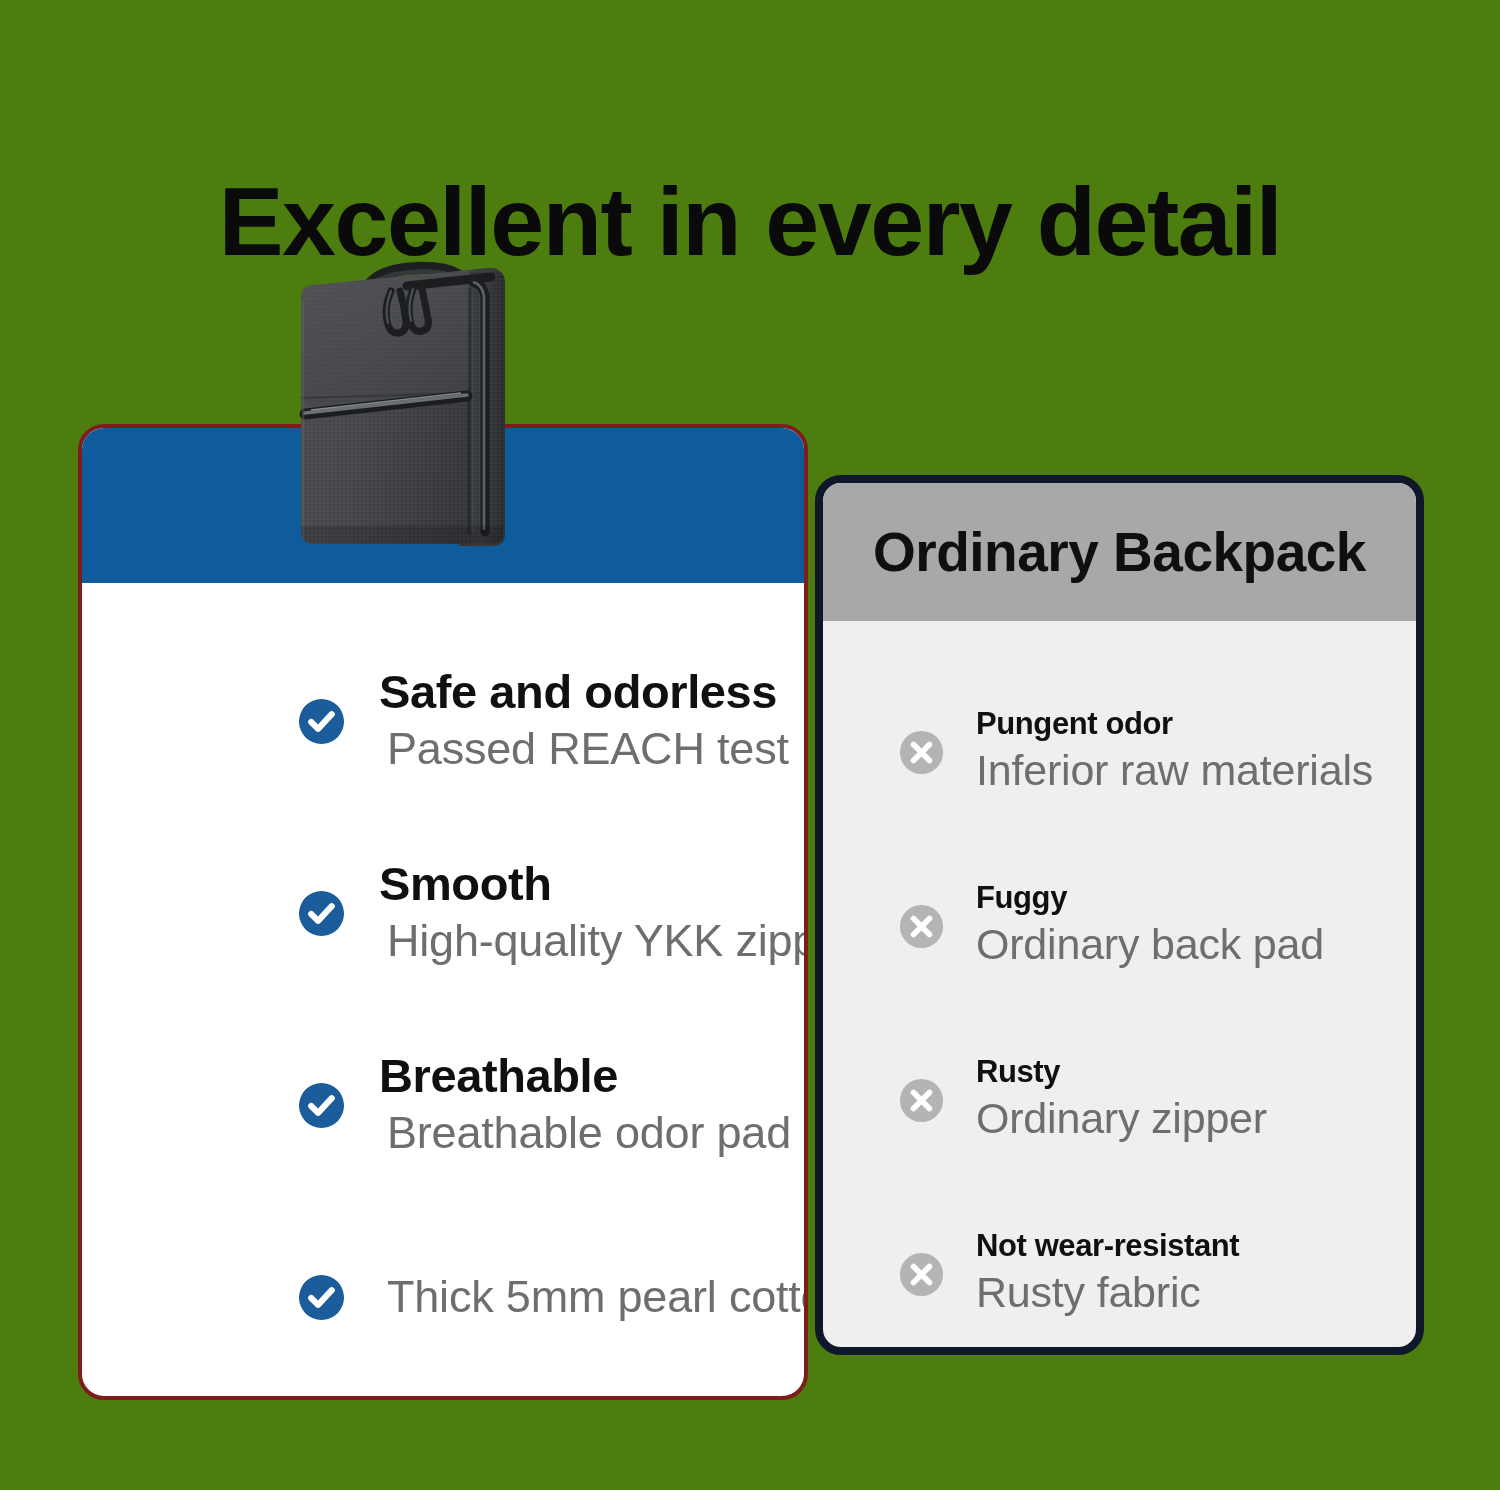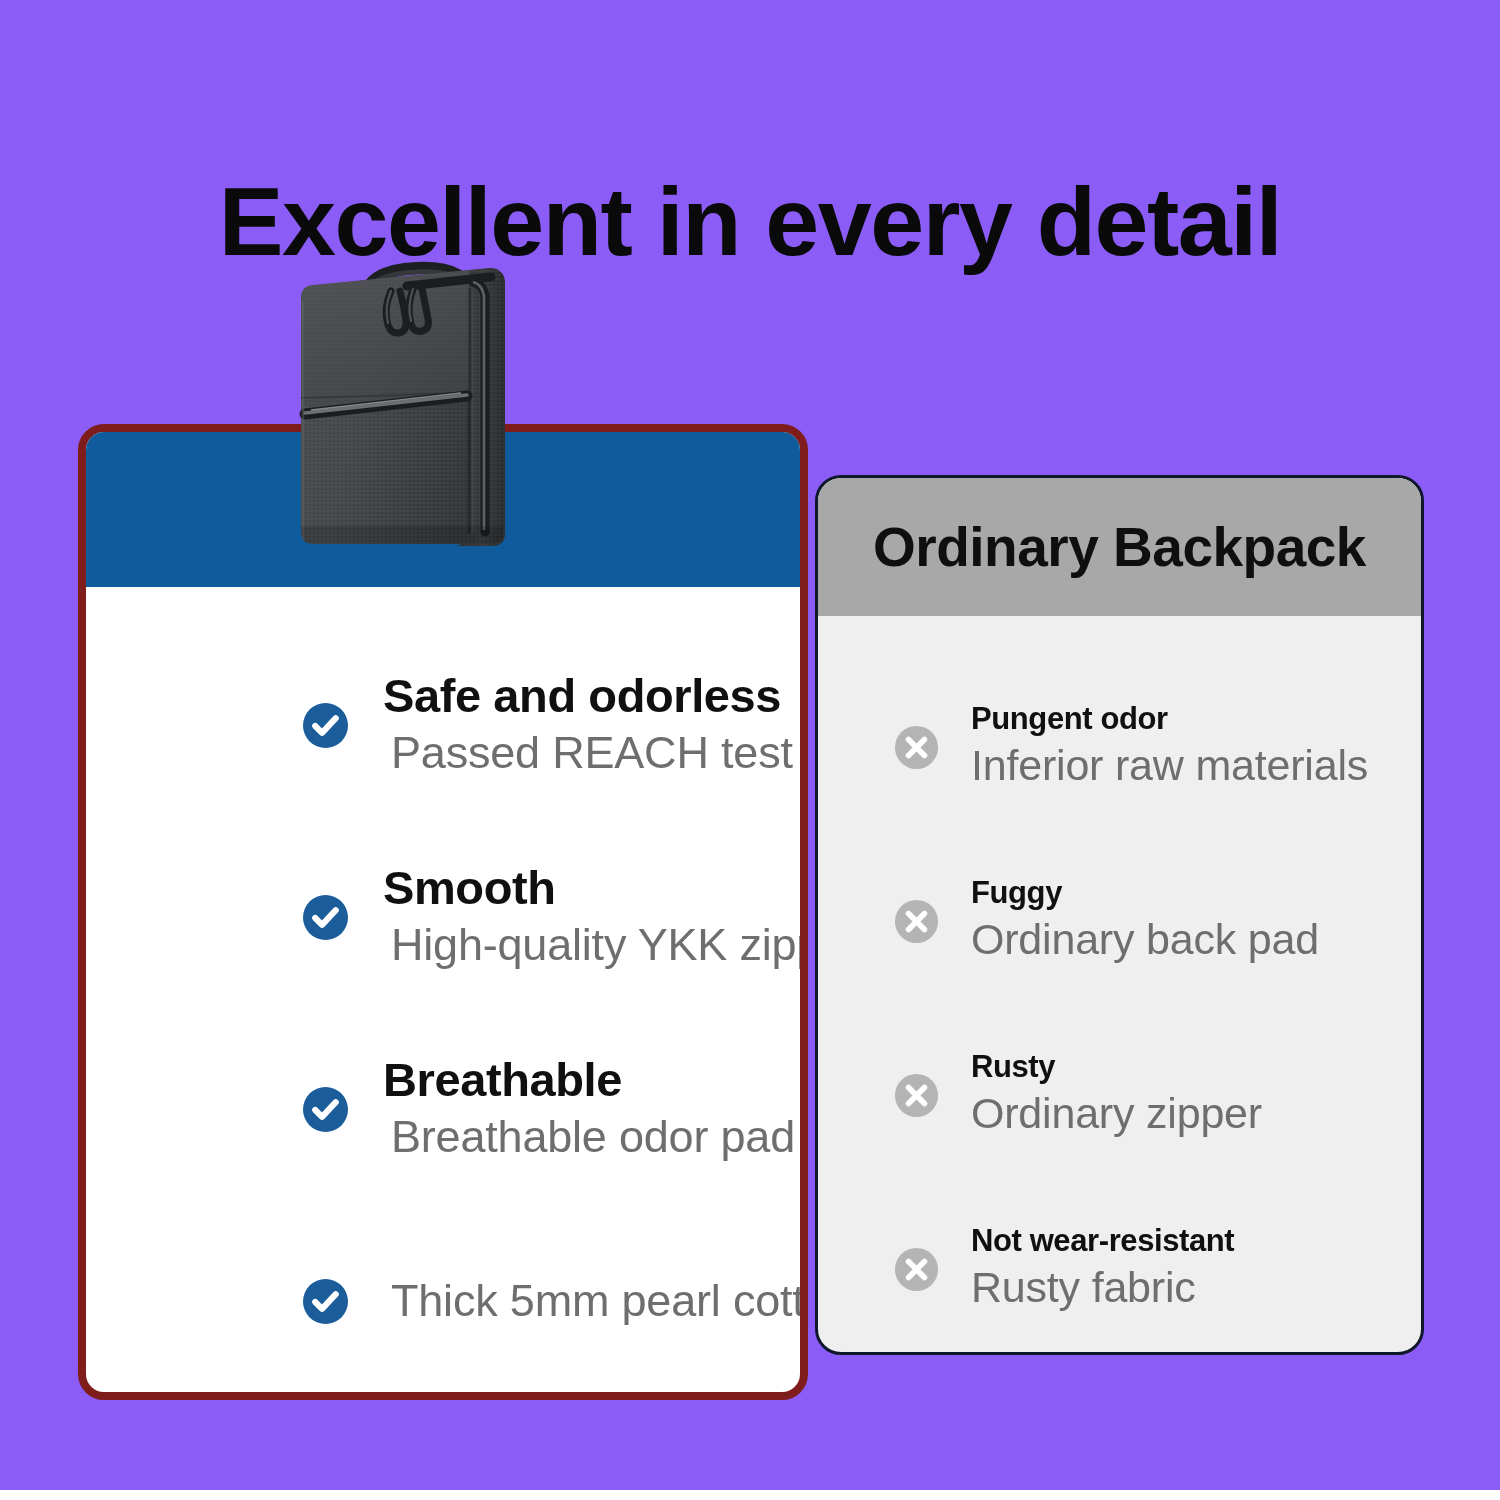--- a/index.html
+++ b/index.html
@@ -13,21 +13,21 @@
     height: 1500px;
     overflow: hidden;
     font-family: "Liberation Sans", sans-serif;
     -webkit-font-smoothing: antialiased;
   }
 
   .stage {
     position: relative;
     width: 1500px;
     height: 1490px;
-    background: #8b5cf6;
+    background: #4d7c0f;
   }
 
   
   .page-title {
     position: absolute;
     left: 0;
     top: 106px;
     width: 1500px;
     text-align: center;
     font-size: 97px;
@@ -40,21 +40,21 @@
 
   
   .card-ordinary {
     position: absolute;
     left: 815px;
     top: 475px;
     width: 609px;
     height: 880px;
     border-radius: 26px;
     background: #efefef;
-    border: 3px solid #0f172a;
+    border: 8px solid #0f172a;
     box-sizing: border-box;
     overflow: hidden;
     z-index: 1;
   }
   .card-ordinary-header {
     position: absolute;
     left: 0;
     top: 0;
     width: 100%;
     height: 138px;
@@ -82,21 +82,21 @@
 
   
   .card-feature {
     position: absolute;
     left: 78px;
     top: 424px;
     width: 730px;
     height: 976px;
     border-radius: 26px;
     background: #ffffff;
-    border: 8px solid #7f1d1d;
+    border: 4px solid #7f1d1d;
     box-sizing: border-box;
     overflow: hidden;
     z-index: 3;
   }
   .card-feature-header {
     position: absolute;
     left: 0;
     top: 0;
     width: 100%;
     height: 155px;

